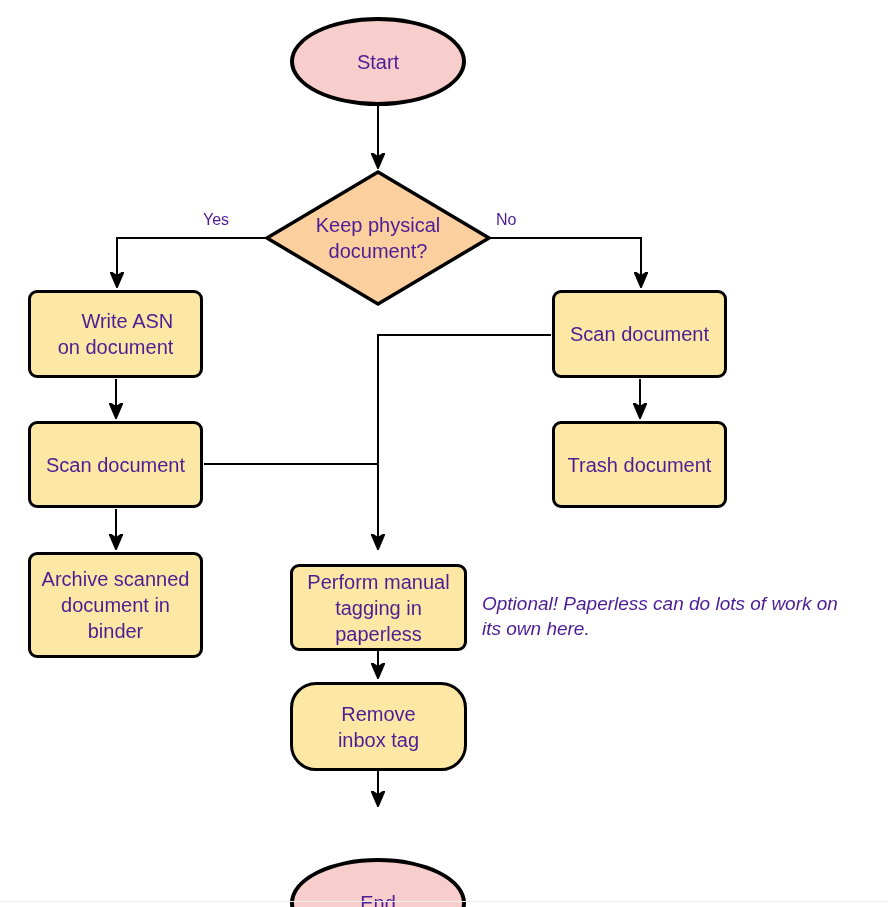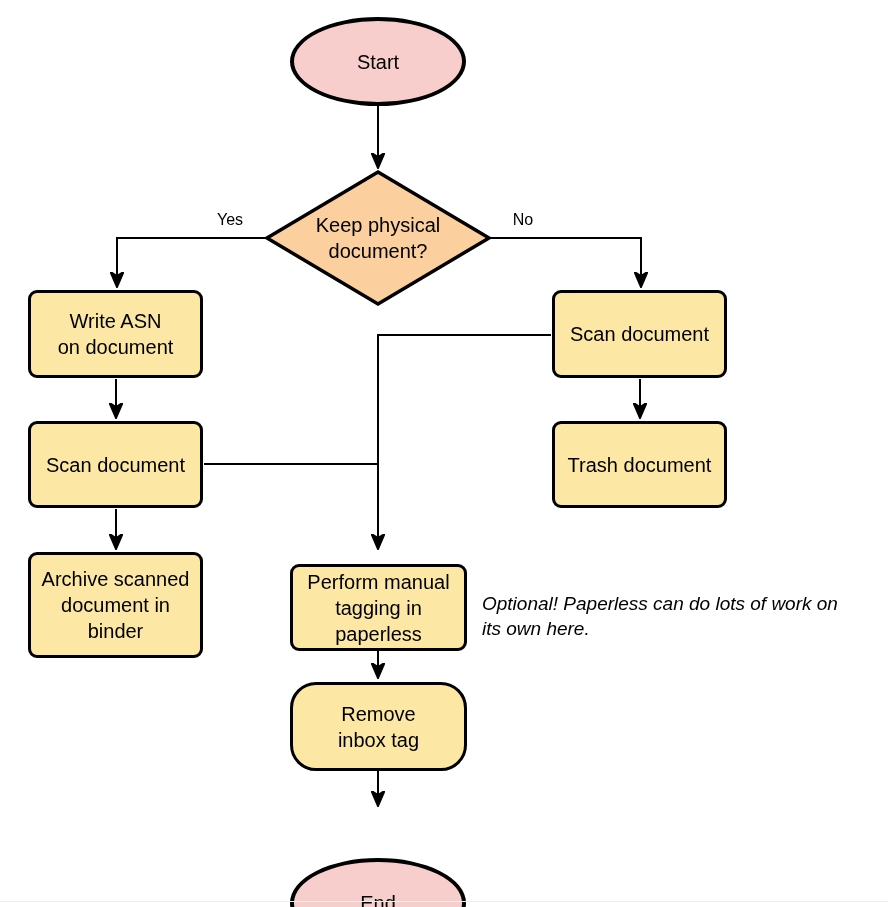--- a/index.html
+++ b/index.html
@@ -6,21 +6,21 @@
     margin: 0;
     padding: 0;
     background: #ffffff;
   }
   .canvas {
     position: relative;
     width: 888px;
     height: 907px;
     background: var(--canvas-bg, #ffffff);
     font-family: "Liberation Sans", sans-serif;
-    color: #000000;
+    color: #4c1d95;
     overflow: hidden;
   }
   .wires {
     position: absolute;
     left: 0;
     top: 0;
     width: 888px;
     height: 907px;
   }
   .wires path {
@@ -58,21 +58,21 @@
     border-radius: 50%;
   }
   .decision-label {
     position: absolute;
     background: transparent;
     align-items: center;
   }
   .edge-label {
     position: absolute;
     font-size: 16px;
-    text-align: center;
+    text-align: left;
     background: #fff;
     padding: 0 2px;
   }
   .annotation {
     position: absolute;
     left: 482px;
     top: 591px;
     width: 420px;
     font-size: 19px;
     line-height: 1.32;
@@ -120,21 +120,21 @@
 
   <div class="node decision-label" style="left:267px; top:172px; width:222px; height:132px;">
     <span class="lbl">Keep physical
 document?</span>
   </div>
 
   <div class="edge-label" style="left:201px; top:211px; width:54px;">Yes</div>
 
   <div class="edge-label" style="left:494px; top:211px; width:54px;">No</div>
 
-  <div class="node rect" style="left:28px; top:290px; width:175px; height:88px;">
+  <div class="node rect" style="left:28px; top:290px; width:175px; height:88px;text-align:right;">
     <span class="lbl">Write ASN
 on document</span>
   </div>
 
   <div class="node rect" style="left:28px; top:421px; width:175px; height:87px;">
     <span class="lbl">Scan document</span>
   </div>
 
   <div class="node rect" style="left:28px; top:552px; width:175px; height:106px;">
     <span class="lbl">Archive scanned

